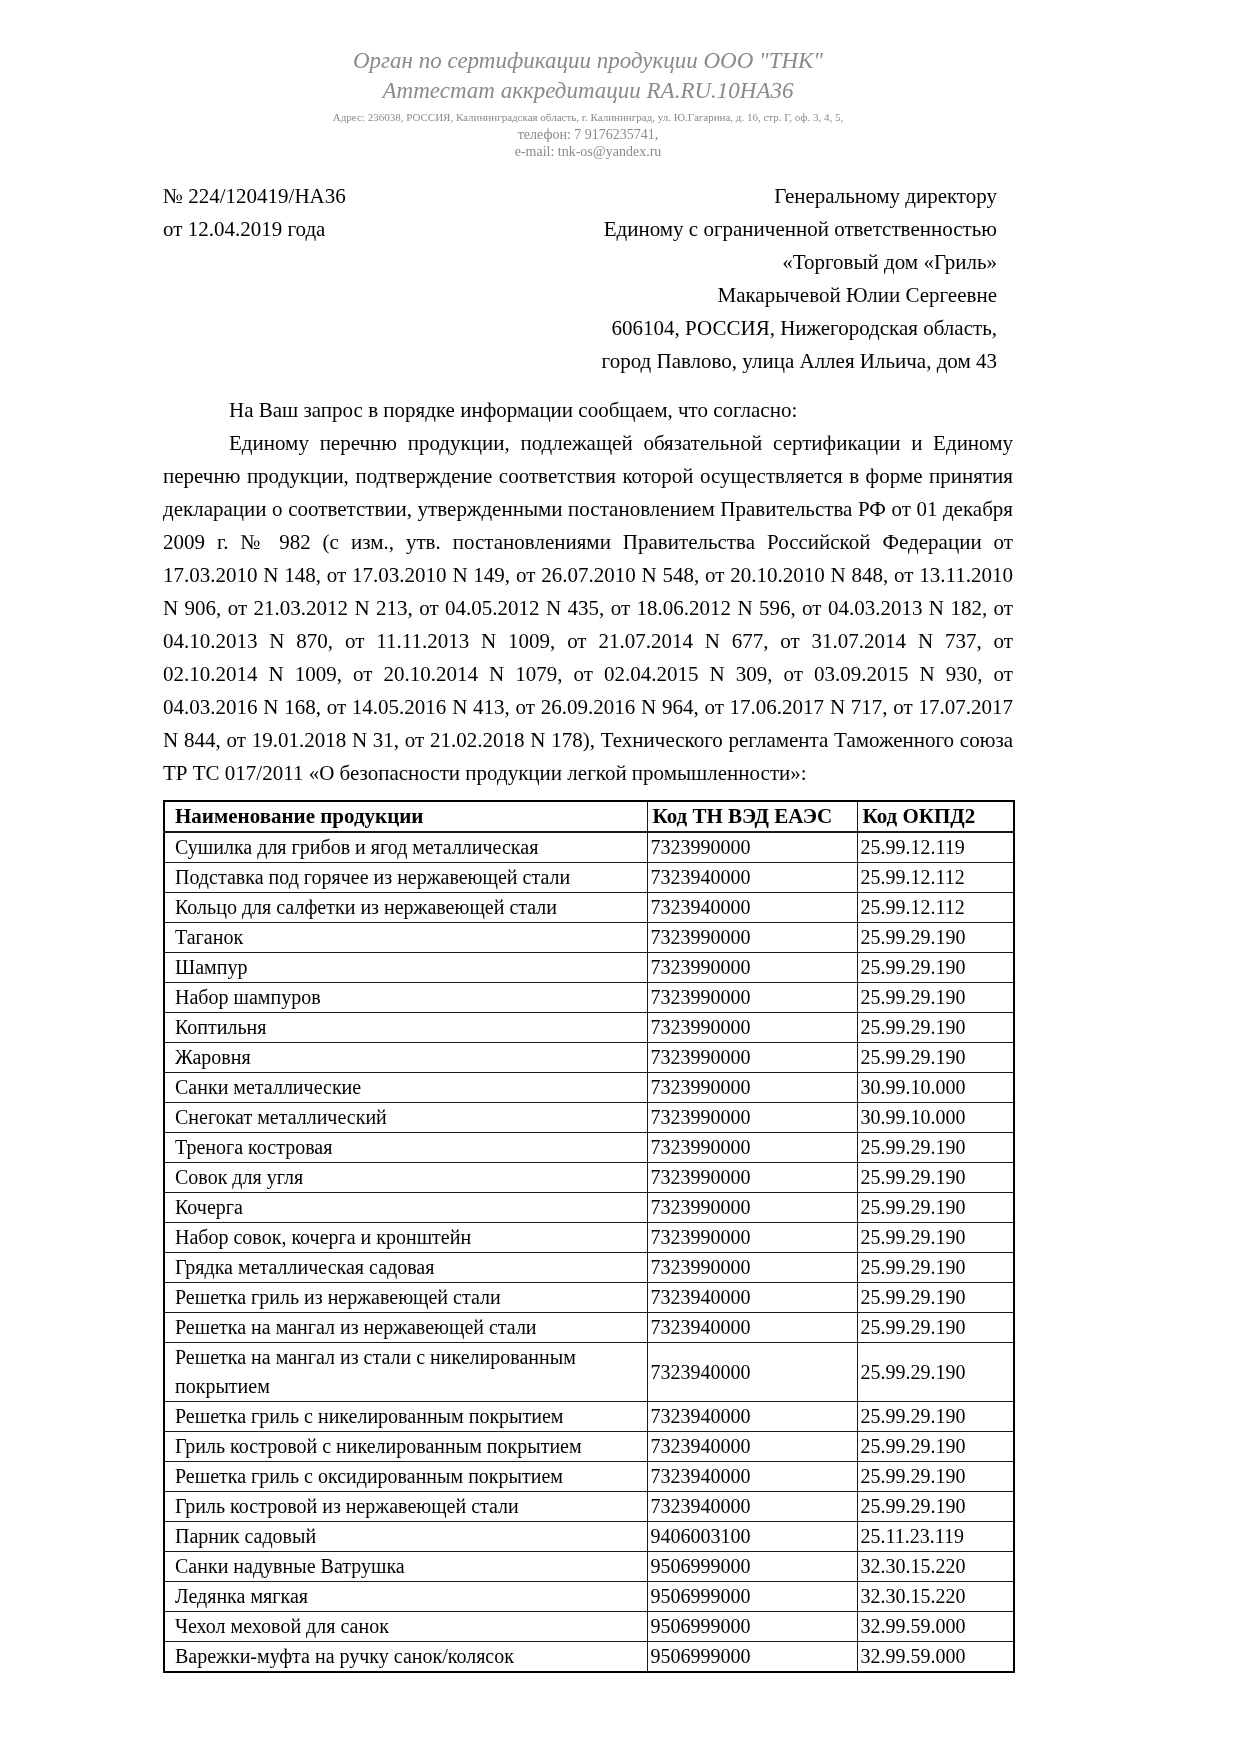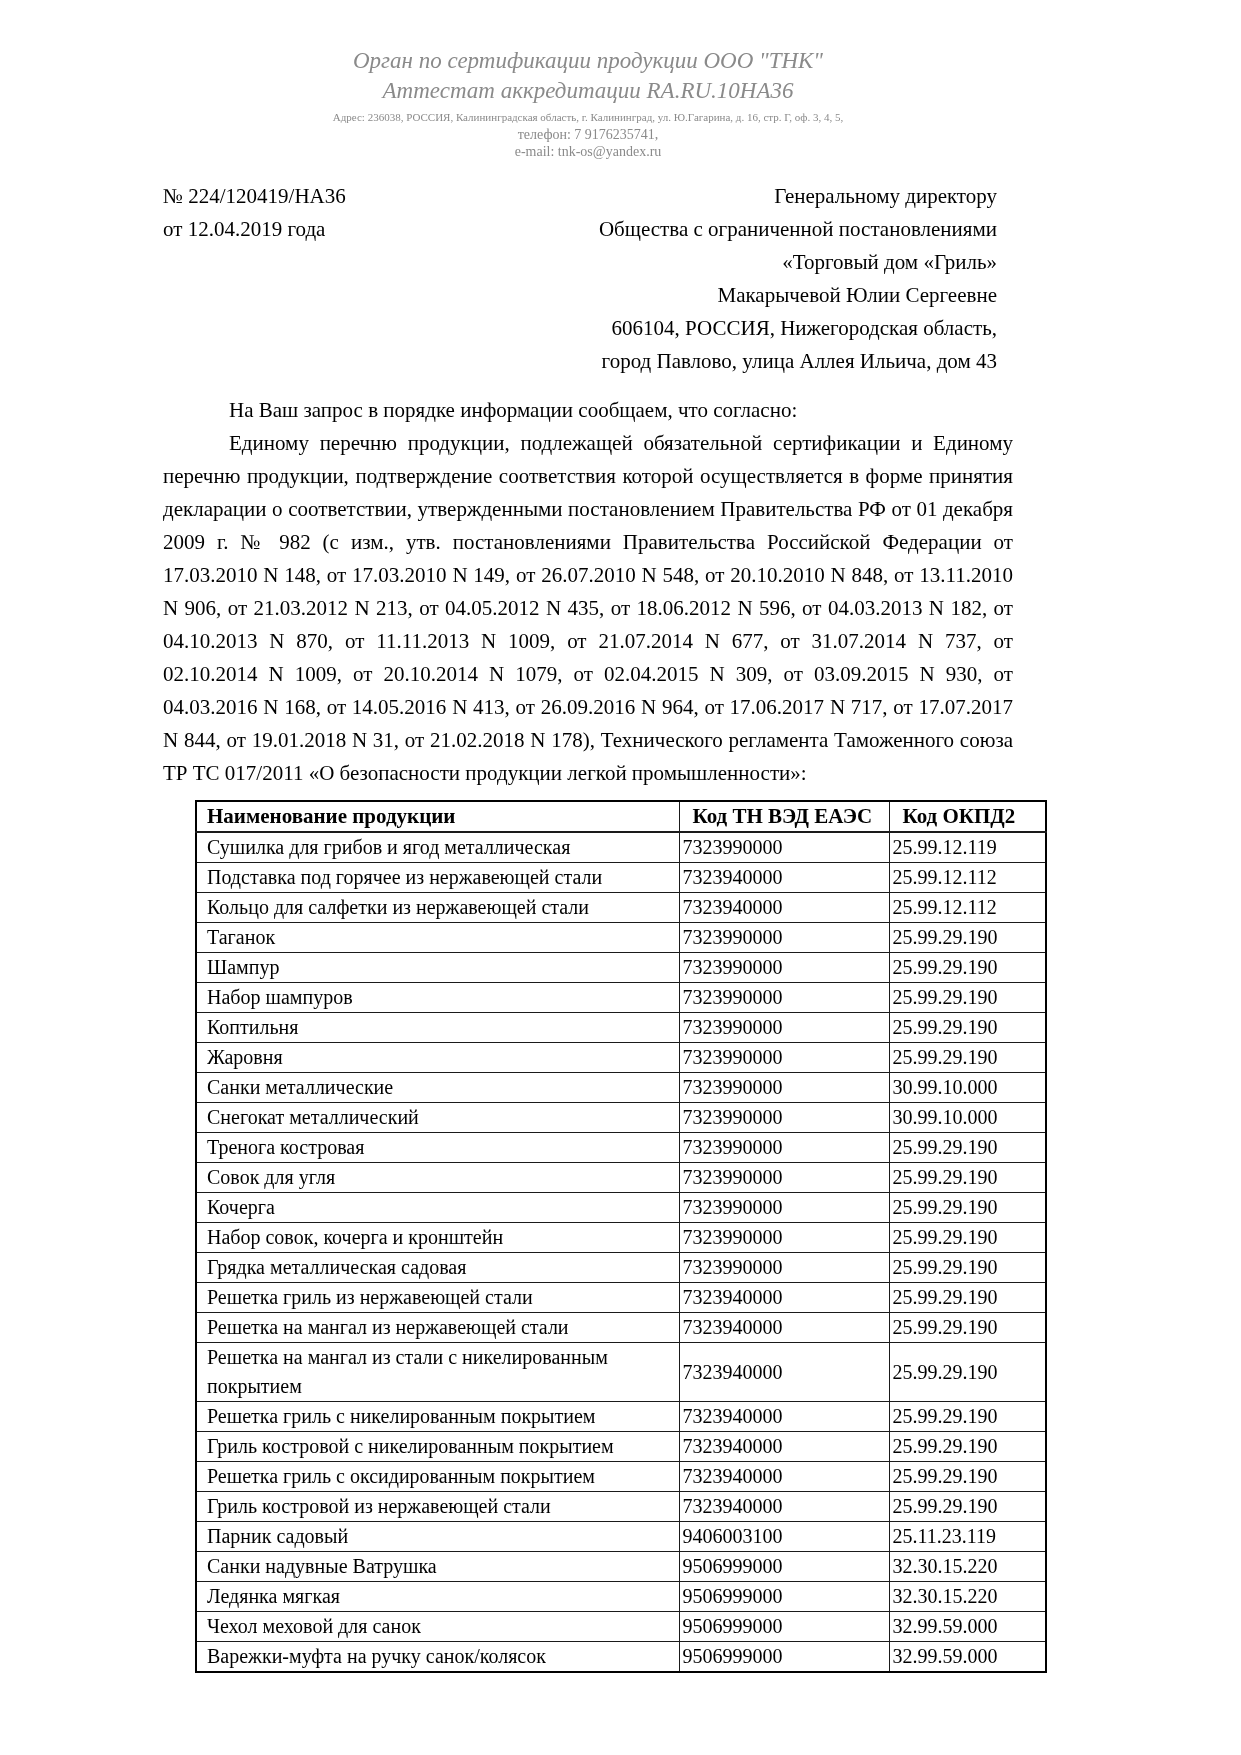--- a/index.html
+++ b/index.html
@@ -64,41 +64,40 @@
   .body-text p.justified {
     text-align: justify;
   }
   
   table.product-table {
     margin-top: 10px;
     border-collapse: collapse;
     width: 850px;
     table-layout: fixed;
     font-size: 20px;
-    margin-left: 32px;
   }
   .product-table col.c1 { width: 483px; }
   .product-table col.c2 { width: 210px; }
   .product-table col.c3 { width: 157px; }
   .product-table th, .product-table td {
     border: 1px solid #1a1a1a;
     height: 28px;
     padding: 0 4px 0 10px;
     vertical-align: middle;
     overflow: hidden;
     line-height: 29px;
   }
   .product-table td.code { padding-left: 3px; }
   .product-table th {
     text-align: left;
     font-weight: bold;
     font-size: 21px;
     border-bottom-width: 2px;
   }
-  .product-table th.code-h { padding-left: 13px; }
+  .product-table th.code-h { padding-left: 5px; }
   .product-table { border: 2px solid #000; }
   .product-table tr { page-break-inside: avoid; }
 </style>
 </head>
 <body>
 
 <div class="page">
 
   <header class="org-header">
     <div class="org-title">Орган по сертификации продукции ООО "ТНК"</div>
@@ -108,21 +107,21 @@
     <div class="org-meta">e-mail: tnk-os@yandex.ru</div>
   </header>
 
   <section class="ref-row">
     <div class="ref-block">
       <div>№ 224/120419/НА36</div>
       <div>от 12.04.2019 года</div>
     </div>
     <div class="addressee-block">
       <div>Генеральному директору</div>
-      <div>Общества с ограниченной постановлениями</div>
+      <div>Единому с ограниченной ответственностью</div>
       <div>«Торговый дом «Гриль»</div>
       <div>Макарычевой Юлии Сергеевне</div>
       <div>606104, РОССИЯ, Нижегородская область,</div>
       <div>город Павлово, улица Аллея Ильича, дом 43</div>
     </div>
   </section>
 
   <section class="body-text">
     <p>На Ваш запрос в порядке информации сообщаем, что согласно:</p>
     <p class="justified">Единому перечню продукции, подлежащей обязательной сертификации и Единому перечню продукции, подтверждение соответствия которой осуществляется в форме принятия декларации о соответствии, утвержденными постановлением Правительства РФ от 01 декабря 2009 г. № 982 (с изм., утв. постановлениями Правительства Российской Федерации от 17.03.2010 N 148, от 17.03.2010 N 149, от 26.07.2010 N 548, от 20.10.2010 N 848, от 13.11.2010 N 906, от 21.03.2012 N 213, от 04.05.2012 N 435, от 18.06.2012 N 596, от 04.03.2013 N 182, от 04.10.2013 N 870, от 11.11.2013 N 1009, от 21.07.2014 N 677, от 31.07.2014 N 737, от 02.10.2014 N 1009, от 20.10.2014 N 1079, от 02.04.2015 N 309, от 03.09.2015 N 930, от 04.03.2016 N 168, от 14.05.2016 N 413, от 26.09.2016 N 964, от 17.06.2017 N 717, от 17.07.2017 N 844, от 19.01.2018 N 31, от 21.02.2018 N 178), Технического регламента Таможенного союза ТР ТС 017/2011 «О безопасности продукции легкой промышленности»:</p>

